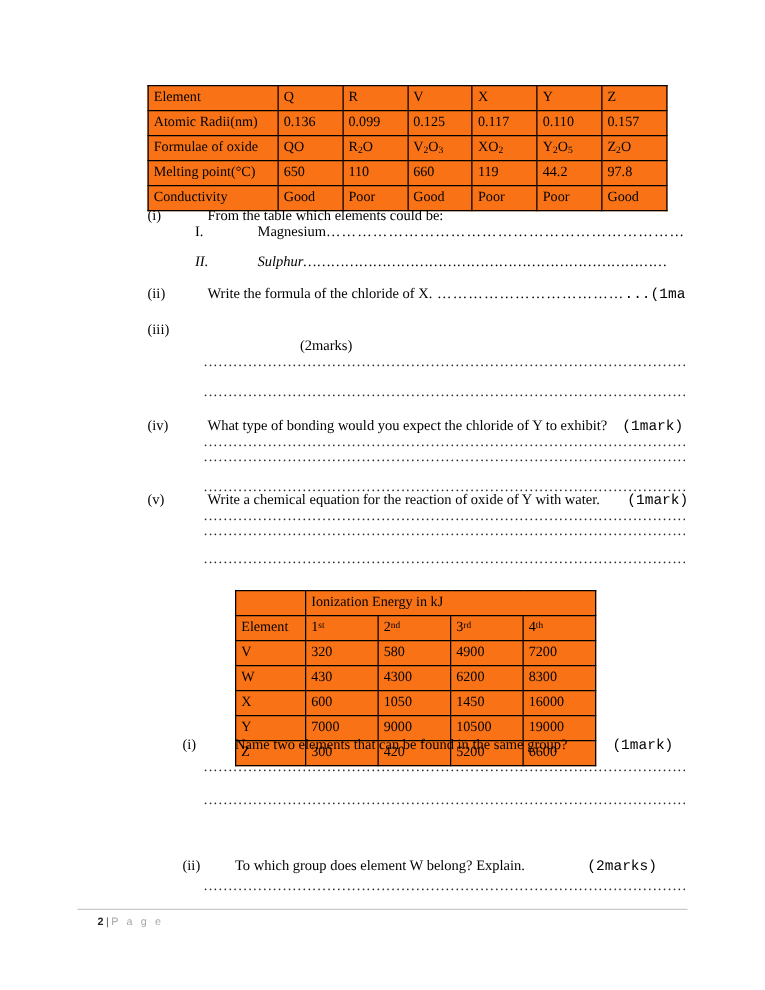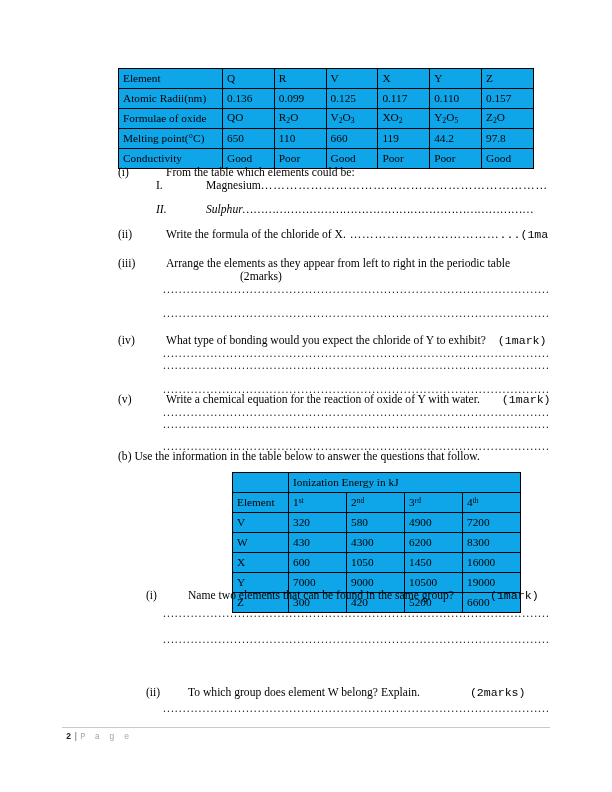--- a/index.html
+++ b/index.html
@@ -22,21 +22,21 @@
     left: 0; top: 0;
     width: 612px;
     height: 792px;
     background: #ffffff;
   }
 
   
   .data-table {
     border-collapse: collapse;
     table-layout: fixed;
-    background: #0ea5e9;
+    background: #f97316;
   }
   .data-table td, .data-table th {
     border: 1px solid #000000;
     font-weight: normal;
     text-align: left;
     font-size: 11.3px;
     line-height: 1.0;
     padding: 2px 0 2px 4px;
     height: 15px;
     vertical-align: middle;
@@ -53,21 +53,21 @@
   #element-table { width: 415px; }
   #element-table col.lbl { width: 104px; }
   #element-table col.val { width: 51.8px; }
 
   #ionization-table-wrap {
     position: absolute;
     left: 188px;
     top: 472px;
     width: 230px;
   }
-  #ionization-table { width: 230px; margin-left: 44px; }
+  #ionization-table { width: 230px; }
   #ionization-table col.ilbl { width: 56px; }
   #ionization-table col.ival { width: 58px; }
   #ionization-table td.hdr-span { text-align: left; }
   .blank-cell { border-left: 1px solid #000; border-top: 1px solid #000;
                 border-right: 1px solid #000; border-bottom: 1px solid #000; }
 
   sub { font-size: 0.68em; vertical-align: -0.22em; }
   sup { font-size: 0.66em; vertical-align: 0.42em; }
 
   
@@ -108,23 +108,23 @@
   #footer-rule {
     position: absolute;
     left: 62px;
     top: 727px;
     width: 488px;
     height: 1px;
     background: #c9c9c9;
   }
   #footer {
     position: absolute;
-    left: 66px;
+    left: 78px;
     top: 732px;
-    font-family: Liberation Mono, monospace;
+    font-family: Liberation Sans, sans-serif;
     font-size: 8.6px;
   }
   #footer .pg-num { font-weight: bold; color: #222222; }
   #footer .pg-sep { color: #555555; margin: 0 2px; }
   #footer .pg-word { color: #a6a6a6; letter-spacing: 2.1px; }
 </style>
 </head>
 <body>
 
 <div class="page">
@@ -205,21 +205,20 @@
     <span class="q-body q-text" style="overflow:hidden; white-space:nowrap;"><span>Sulphur</span><span class="leader">……………………………………………………………………</span></span>
   </div>
 
   <div class="q-row" style="left:118px; top:228px; width:430px;">
     <span class="q-num">(ii)</span>
     <span class="q-body q-text" style="overflow:hidden; white-space:nowrap;"><span>Write the formula of the chloride of X.</span><span class="leader"> ………………………………</span><span class="marks">...(1mark)</span></span>
   </div>
 
   <div class="q-row" style="left:118px; top:257px; width:430px;">
     <span class="q-num">(iii)</span>
-    <span class="q-body q-text">Arrange the elements as they appear from left to right in the periodic table</span>
   </div>
   <div style="position:absolute; left:240px; top:270px; font-size:11.6px;">(2marks)</div>
 
   <div class="dotline" style="left:163px; top:284px; width:385px;">..................................................................................................</div>
   <div class="dotline" style="left:163px; top:308px; width:385px;">..................................................................................................</div>
 
   <div class="q-row" style="left:118px; top:334px; width:430px;">
     <span class="q-num">(iv)</span>
     <span class="q-body q-text" style="white-space:nowrap;"><span>What type of bonding would you expect the chloride of Y to exhibit?</span><span style="display:inline-block; width:12px;"></span><span class="marks">(1mark)</span></span>
   </div>
@@ -230,21 +229,20 @@
 
   <div class="q-row" style="left:118px; top:393px; width:430px;">
     <span class="q-num">(v)</span>
     <span class="q-body q-text" style="white-space:nowrap;text-align:right;"><span>Write a chemical equation for the reaction of oxide of Y with water.</span><span style="display:inline-block; width:22px;"></span><span class="marks">(1mark)</span></span>
   </div>
 
   <div class="dotline" style="left:163px; top:407px; width:385px;">..................................................................................................</div>
   <div class="dotline" style="left:163px; top:419px; width:385px;">..................................................................................................</div>
   <div class="dotline" style="left:163px; top:441px; width:385px;">..................................................................................................</div>
 
-  <div style="position:absolute; left:118px; top:450px; width:430px; font-size:11.6px; line-height:1.12;">(b) Use the information in the table below to answer the questions that follow.</div>
 
   <div id="ionization-table-wrap">
     <table class="data-table" id="ionization-table">
       <colgroup>
         <col class="ilbl">
           <col class="ival">
           <col class="ival">
           <col class="ival">
           <col class="ival">
       </colgroup>

